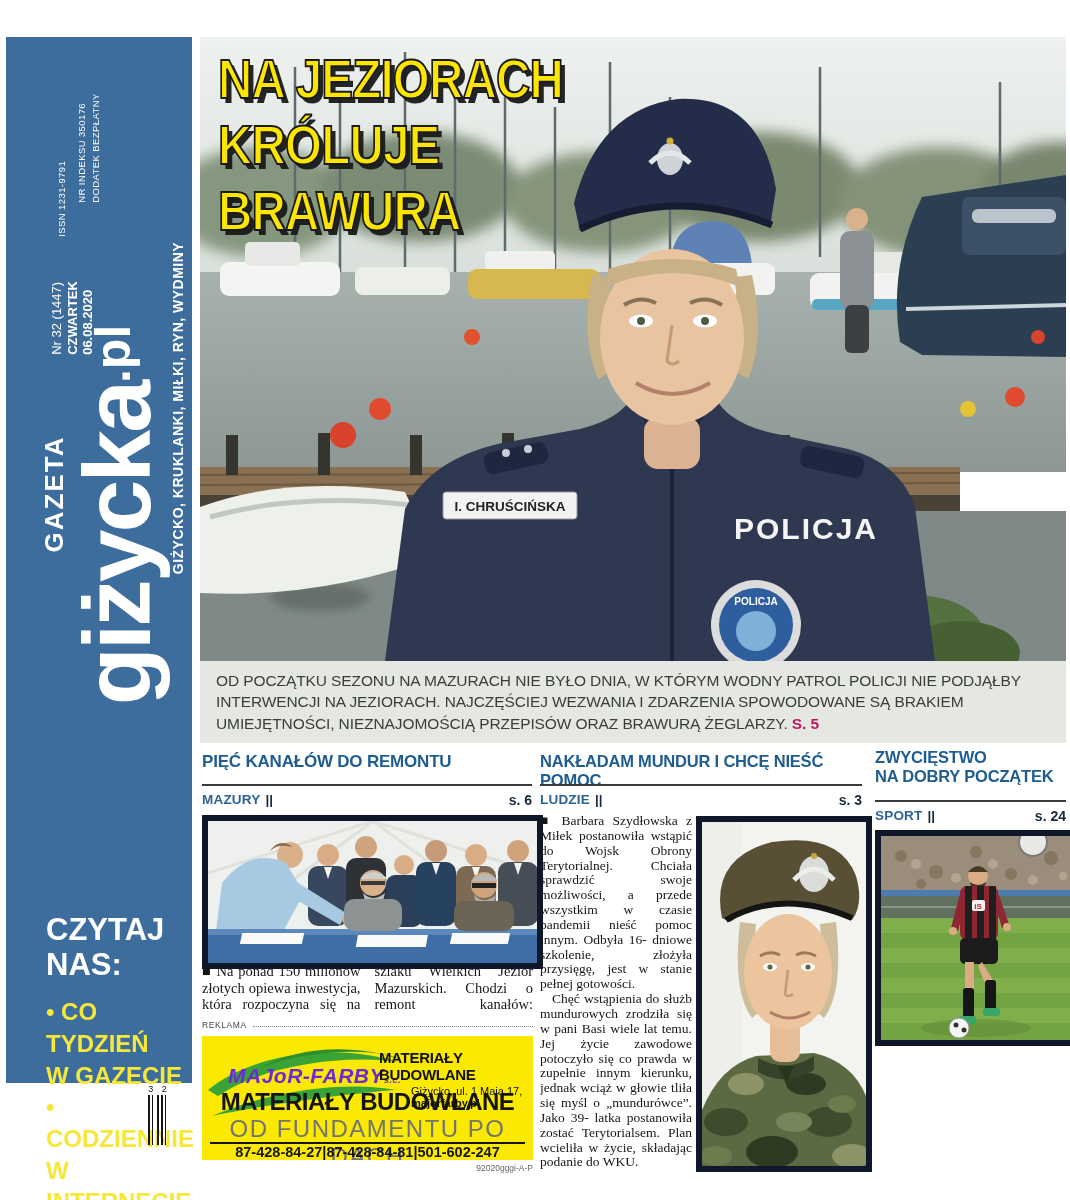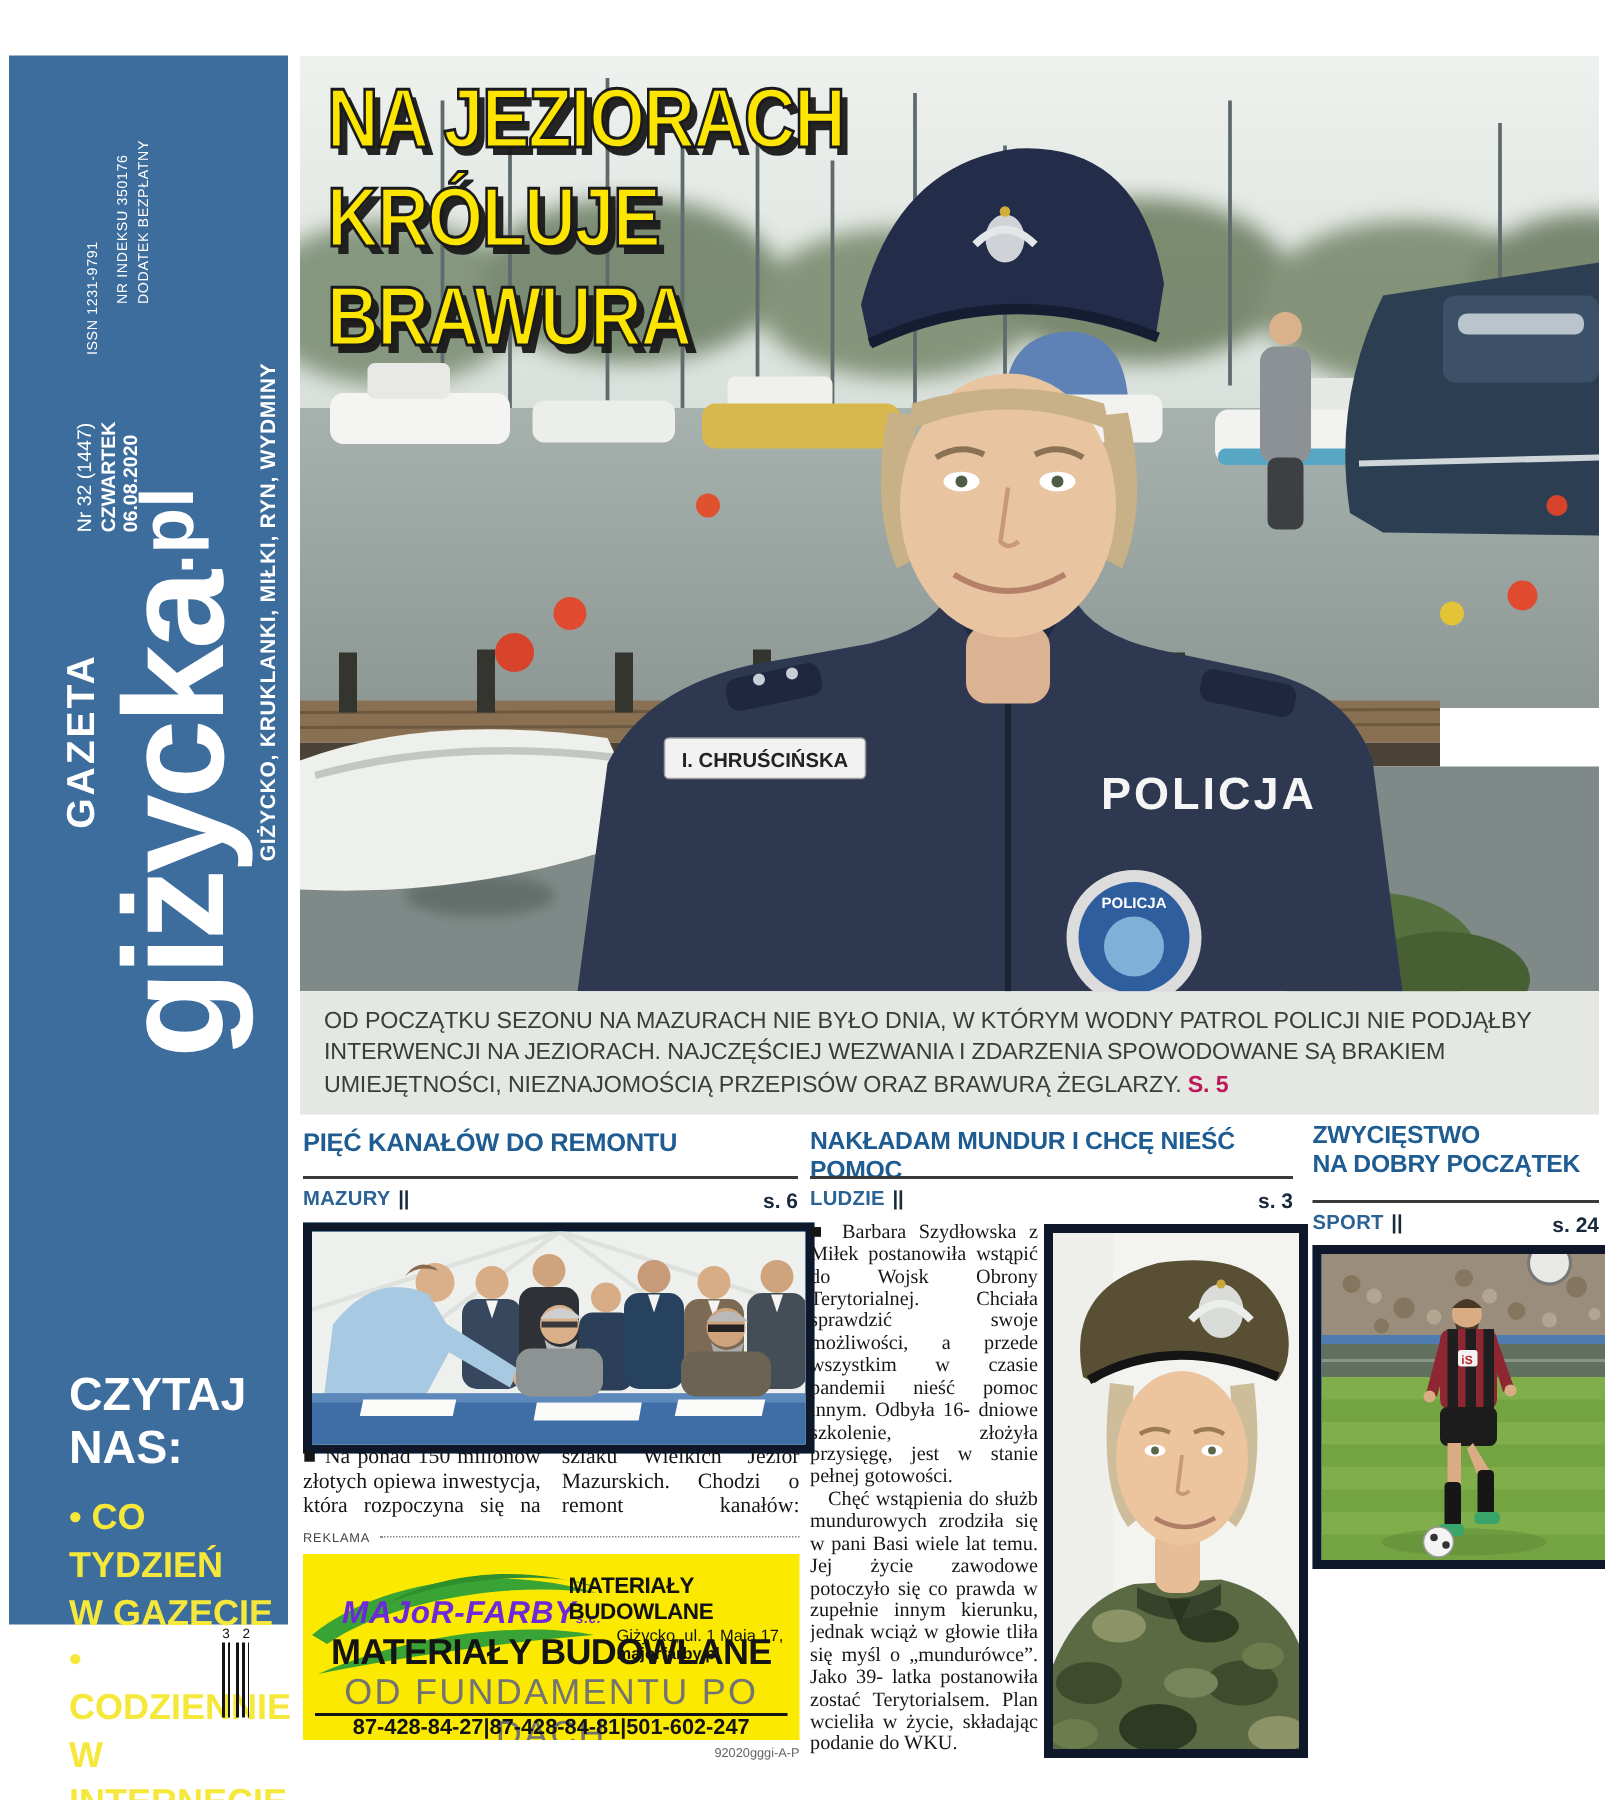--- a/index.html
+++ b/index.html
@@ -56,21 +56,21 @@
   .a-photo{position:absolute;border:6px solid #0f172a;box-sizing:content-box;overflow:hidden;background:#7dd3fc;}
   .a-body{position:absolute;font-family:"Liberation Serif",serif;color:#161616;text-align:justify;overflow:hidden;}
   .a-body p{margin:0;}
   .a-body .indent{text-indent:12px;}
 
   .c1-title{left:202px;top:752px;width:330px;}
   .c1-kicker{left:202px;top:784px;width:330px;}
   .c1-photo{left:202px;top:815px;width:329px;height:142px;}
   .c1-body{left:202px;top:963px;width:331px;height:58px;font-size:14.5px;line-height:1.15;
     column-count:2;column-gap:14px;}
-  .reklama{position:absolute;left:202px;top:1020px;width:331px;display:flex;align-items:center;gap:6px;}
+  .reklama{position:absolute;left:202px;top:1020px;width:331px;display:flex;align-items:flex-end;gap:6px;}
   .reklama .lbl{font-size:8.5px;letter-spacing:.6px;color:#444;}
   .reklama .dots{flex:1;border-bottom:1px dotted #888;height:1px;margin-bottom:3px;}
 
   
   .ad{position:absolute;left:202px;top:1036px;width:331px;height:124px;background:#fbea00;overflow:hidden;}
   .ad-swoosh{position:absolute;left:0;top:0;}
   .ad-logo{position:absolute;left:26px;top:28px;font-size:21px;font-weight:800;font-style:italic;
     color:#6d28d9;letter-spacing:.5px;}
   .ad-logo .sc{font-size:9px;font-weight:700;}
   .ad-right{position:absolute;right:8px;top:13px;width:146px;color:#111;}

